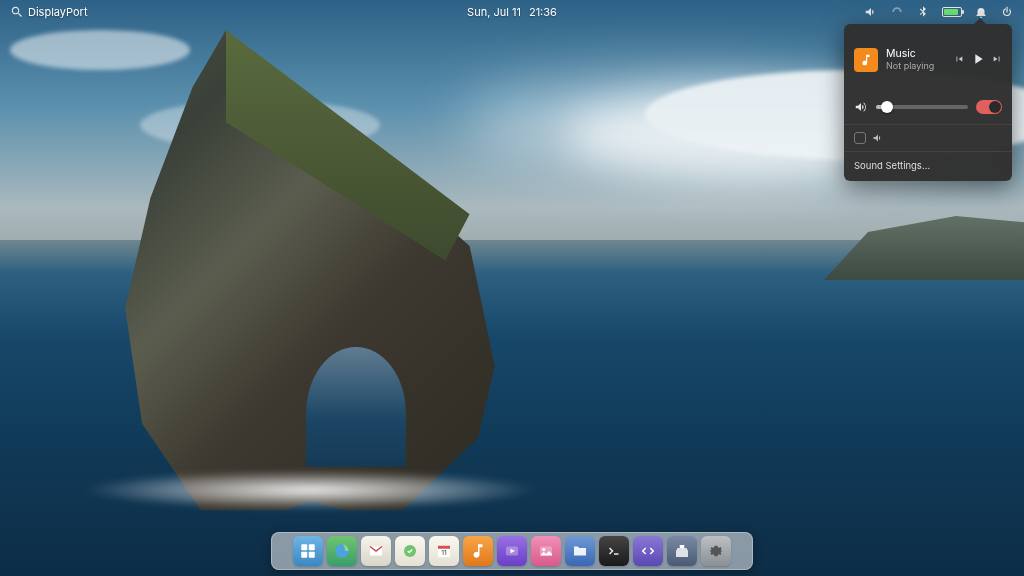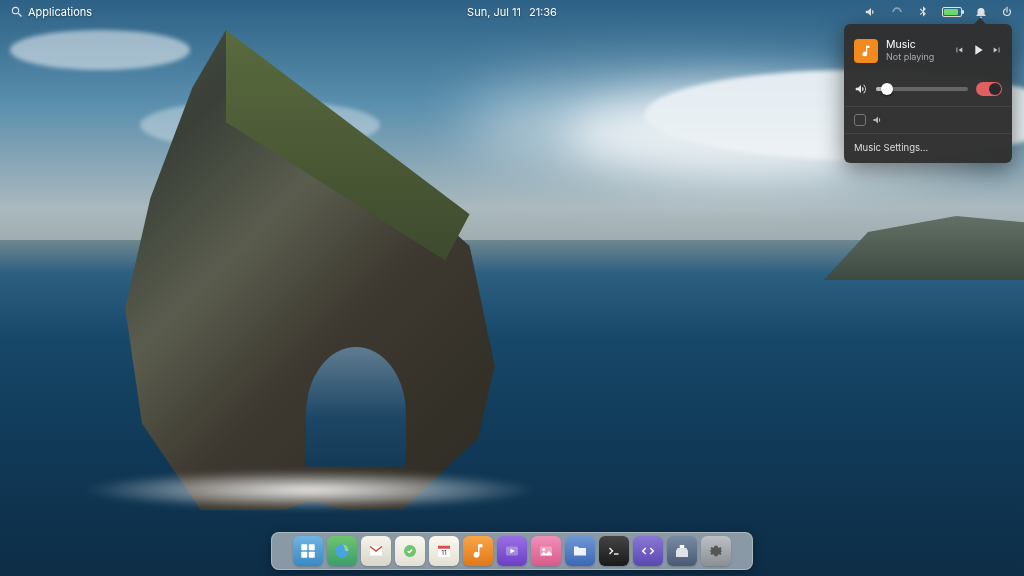--- a/index.html
+++ b/index.html
@@ -80,21 +80,21 @@
     position:absolute; top:24px; right:12px;
     width:168px; background:rgba(48,48,48,0.98); border-radius:6px;
     box-shadow: 0 6px 24px rgba(0,0,0,0.5);
     color:#e8e8e8; font-size:10px;
     padding-bottom:4px;
   }
   .popover::before{
     content:""; position:absolute; top:-6px; right:26px;
     border:6px solid transparent; border-bottom-color:rgba(48,48,48,0.98); border-top:none;
   }
-  .media-row{ display:flex; align-items:center; gap:8px; padding:15px 10px; }
+  .media-row{ display:flex; align-items:center; gap:8px; padding:24px 10px; }
   .media-icon{ width:24px; height:24px; background:#f28a1e; border-radius:4px; display:flex; align-items:center; justify-content:center;}
   .media-icon svg{width:14px; height:14px; fill:#fff;}
   .media-text{ flex:1; line-height:1.2; }
   .media-text .title{ font-size:10.5px; color:#fff; }
   .media-text .sub{ font-size:9px; color:#aaa; }
   .media-controls{ display:flex; align-items:center; gap:6px; }
   .media-controls svg{ width:10px; height:10px; fill:#ccc; cursor:pointer;}
   .media-controls .play svg{ width:16px; height:16px; fill:#e8e8e8;}
   .vol-row{ display:flex; align-items:center; gap:8px; padding:4px 10px 8px; }
   .vol-row svg{ width:14px; height:14px; fill:#e8e8e8; flex-shrink:0;}
@@ -144,21 +144,21 @@
     <div class="foam"></div>
   </div>
 </div>
 
 <div class="top-panel">
   <div class="left">
     <div class="panel-item">
       <svg viewBox="0 0 24 24">
           <path d="M15.5 14h-.8l-.3-.3a6.5 6.5 0 10-.7.7l.3.3v.8l5 5 1.5-1.5-5-5zm-6 0a4.5 4.5 0 110-9 4.5 4.5 0 010 9z"></path>
         </svg>
-      <span>Applications</span>
+      <span>DisplayPort</span>
     </div>
   </div>
   <div class="center">
     <span class="panel-item">Sun, Jul 11</span>
     <span class="panel-item">21:36</span>
   </div>
   <div class="right">
     <div class="panel-item">
       <svg viewBox="0 0 24 24">
           <path d="M3 10v4h4l5 5V5L7 10H3zm13.5 2a4.5 4.5 0 00-2.5-4v8a4.5 4.5 0 002.5-4z"></path>
@@ -228,21 +228,21 @@
       </div>
   </div>
   <div class="divider"></div>
   <div class="dev-row">
     <div class="check"></div>
     <svg viewBox="0 0 24 24">
         <path d="M3 10v4h4l5 5V5L7 10H3zm13.5 2a4.5 4.5 0 00-2.5-4v8a4.5 4.5 0 002.5-4z"></path>
       </svg>
   </div>
   <div class="divider"></div>
-  <div class="settings-row">Music Settings…</div>
+  <div class="settings-row">Sound Settings…</div>
 </div>
 
 <div class="dock">
   <div class="dock-item" style="background:linear-gradient(#6fb4e4,#3a88c4)">
     <svg viewBox="0 0 24 24" fill="#fff">
         <rect x="3" y="3" width="8" height="8" rx="1"></rect>
         <rect x="13" y="3" width="8" height="8" rx="1"></rect>
         <rect x="3" y="13" width="8" height="8" rx="1"></rect>
         <rect x="13" y="13" width="8" height="8" rx="1"></rect>
       </svg>

